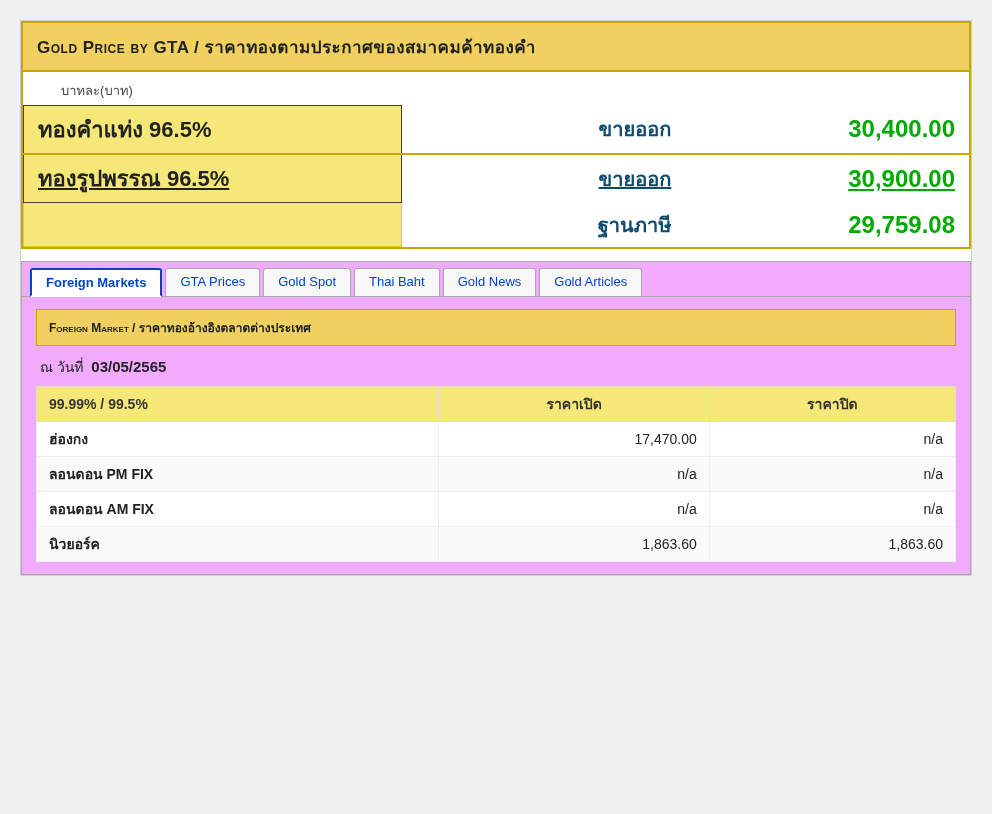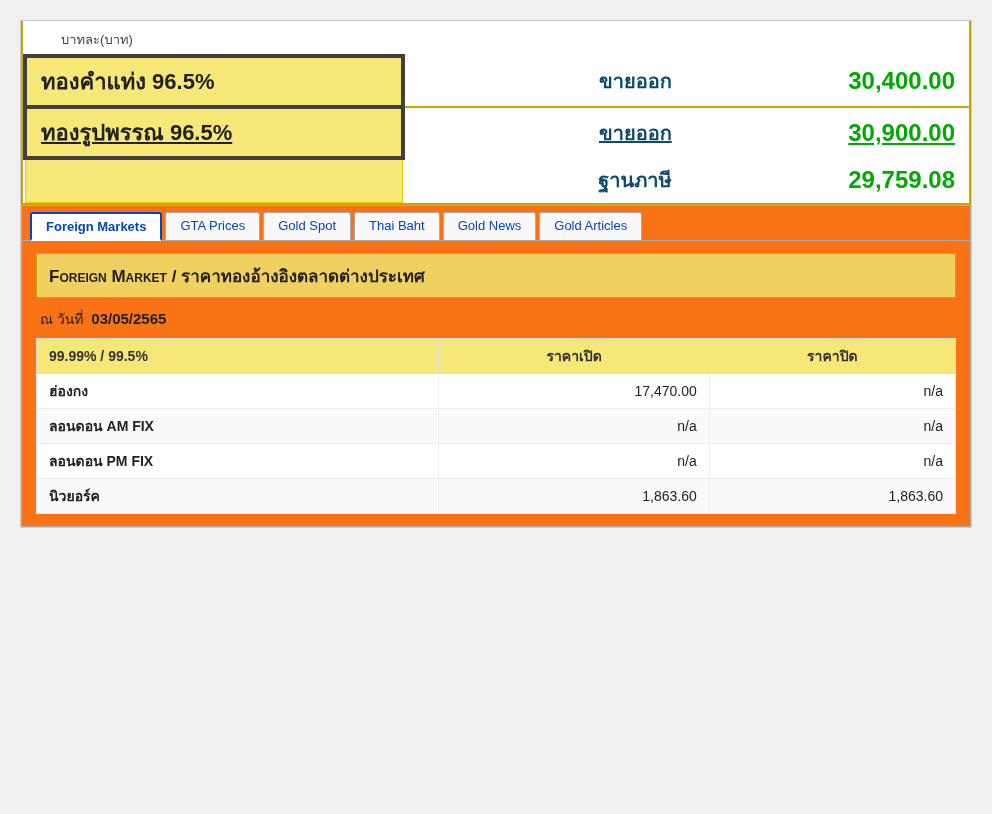--- a/index.html
+++ b/index.html
@@ -63,21 +63,21 @@
     .price-table td {
       padding: 6px 14px;
       vertical-align: middle;
     }
     .gold-type {
       background: #f5e878;
       font-size: 22px;
       font-weight: bold;
       color: #222;
       width: 40%;
-      border: 4px solid #404040;
+      border: 1px solid #404040;
     }
     .gold-type-empty {
       background: #f5e878;
       border: 1px solid #e8d000;
     }
     .action-cell {
       text-align: right;
       font-size: 20px;
       font-weight: bold;
       color: #0c4a6e;
@@ -90,23 +90,23 @@
       color: #00aa00;
       width: 30%;
     }
     .row-divider td {
       border-top: 2px solid #c8a800;
       text-decoration: underline;
     }
 
     
     .tab-section {
-      margin-top: 0;
+      margin-top: 12px;
       border: 1px solid #aaa;
-      background: #f97316;
+      background: #f0abfc;
     }
     .tab-bar {
       display: flex;
       flex-wrap: wrap;
       border-bottom: 1px solid #aaa;
       padding: 6px 8px 0 8px;
       gap: 3px;
     }
     .tab-item {
       padding: 5px 14px;
@@ -127,21 +127,21 @@
       margin-bottom: -1px;
     }
     
     .tab-content {
       padding: 12px 14px;
     }
     .foreign-header {
       background: #f0d060;
       border: 1px solid #c8a800;
       padding: 8px 12px;
-      font-size: 17px;
+      font-size: 12px;
       font-weight: bold;
       font-variant: small-caps;
       color: #222;
       margin-bottom: 10px;
     }
     .market-date {
       font-size: 14px;
       color: #222;
       margin-bottom: 8px;
       padding-left: 4px;
@@ -182,20 +182,23 @@
     }
     .market-table tr:nth-child(even) td {
       background: #fafafa;
     }
   </style>
 </head>
 <body>
 
 <div class="container">
 
+  <div class="header-section">
+    <div class="header-title">Gold Price by GTA / ราคาทองตามประกาศของสมาคมค้าทองคำ</div>
+  </div>
 
   <div class="price-section">
     <div class="date-row">
       <div class="unit-label">บาทละ(บาท)</div>
     </div>
 
     <table class="price-table">
       <tbody>
         <tr>
           <td class="gold-type">ทองคำแท่ง 96.5%</td>
@@ -242,26 +245,26 @@
             <th>ราคาปิด</th>
           </tr>
         </thead>
         <tbody>
           <tr>
             <td class="market-name">ฮ่องกง</td>
             <td class="right-val">17,470.00</td>
             <td class="right-val">n/a</td>
           </tr>
           <tr>
+            <td class="market-name">ลอนดอน PM FIX</td>
+            <td class="right-val">n/a</td>
+            <td class="right-val">n/a</td>
+          </tr>
+          <tr>
             <td class="market-name">ลอนดอน AM FIX</td>
-            <td class="right-val">n/a</td>
-            <td class="right-val">n/a</td>
-          </tr>
-          <tr>
-            <td class="market-name">ลอนดอน PM FIX</td>
             <td class="right-val">n/a</td>
             <td class="right-val">n/a</td>
           </tr>
           <tr>
             <td class="market-name">นิวยอร์ค</td>
             <td class="right-val">1,863.60</td>
             <td class="right-val">1,863.60</td>
           </tr>
         </tbody>
       </table>

